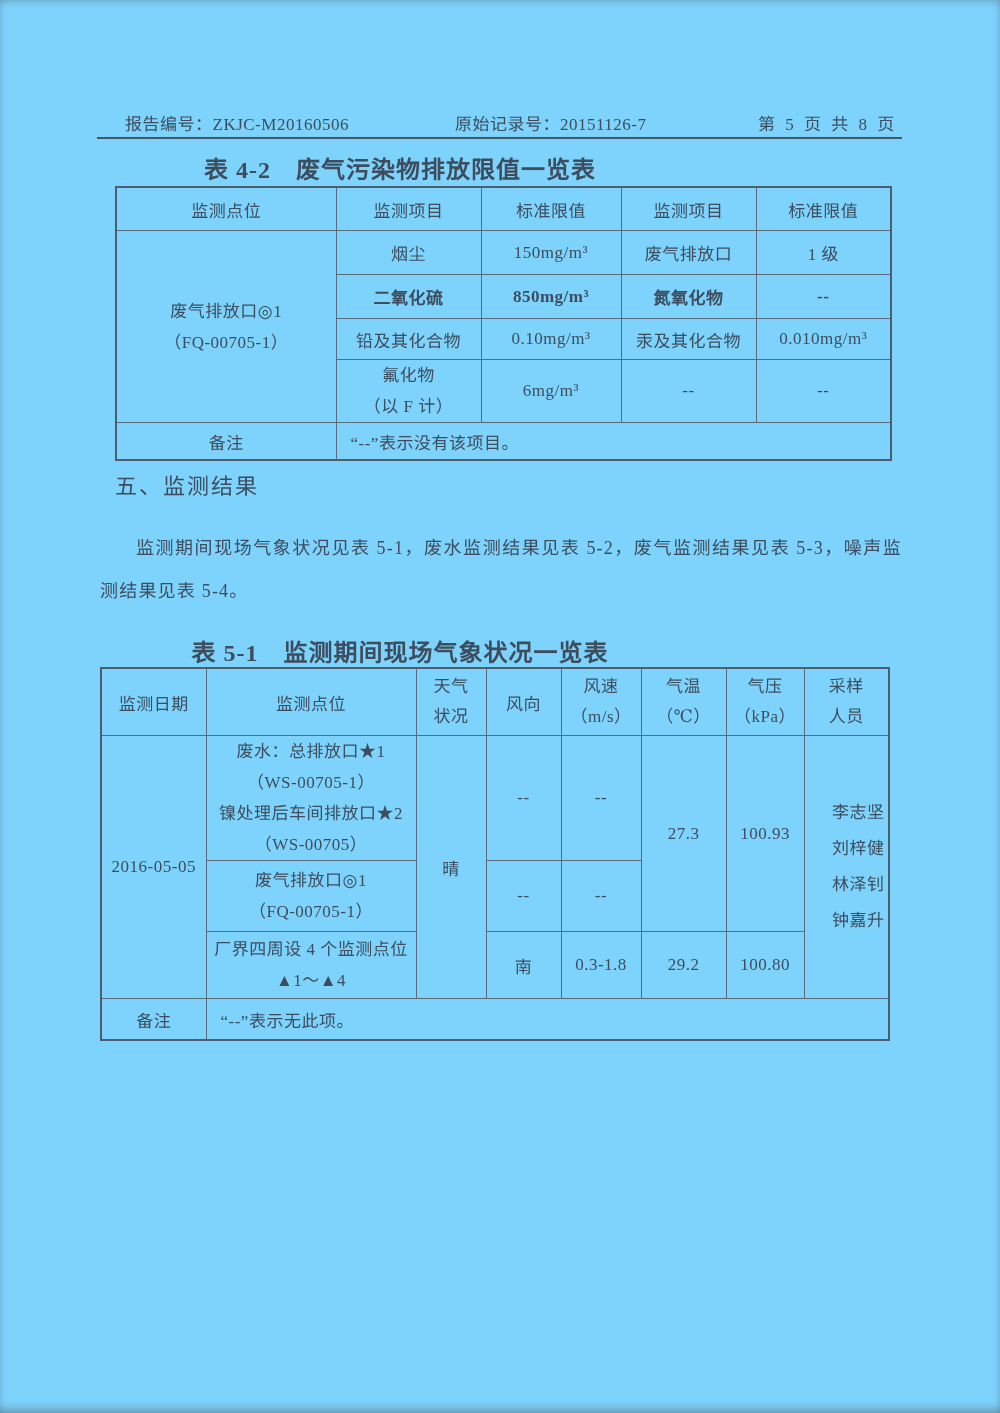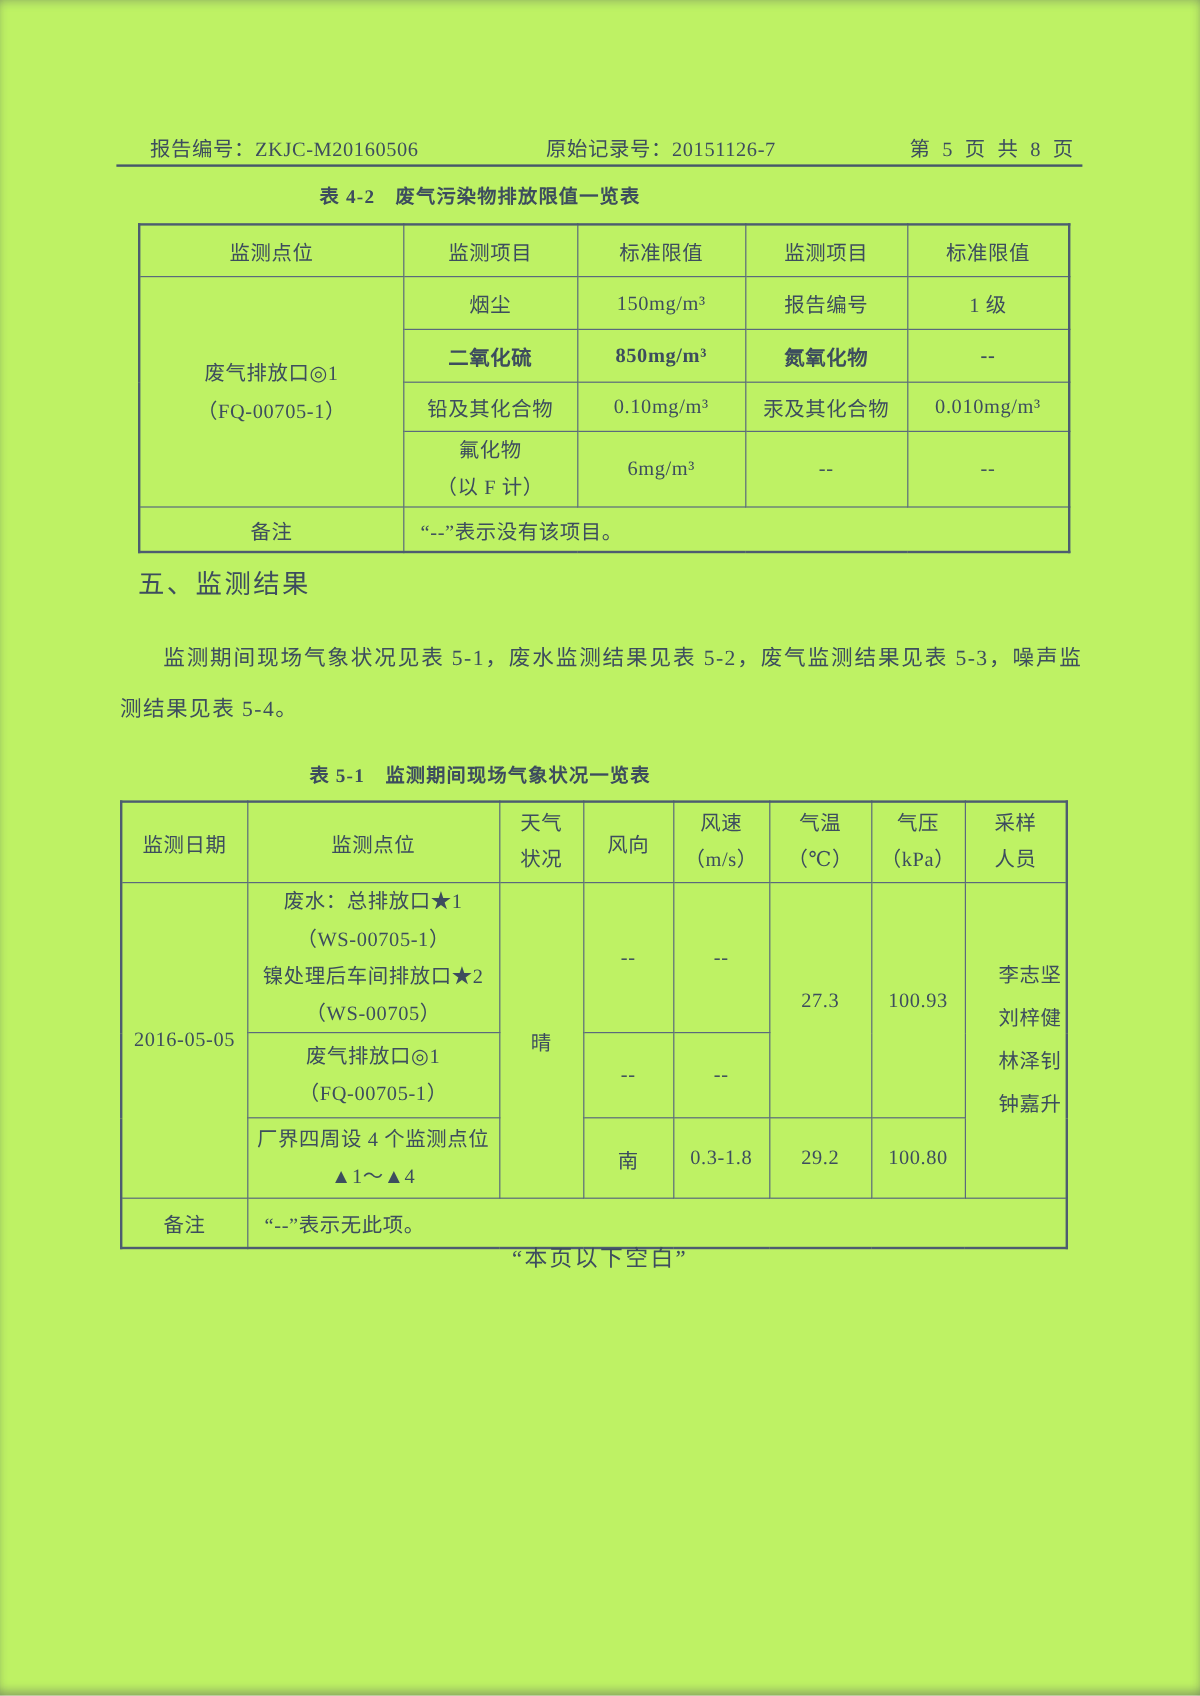--- a/index.html
+++ b/index.html
@@ -1,38 +1,38 @@
 <!DOCTYPE html>
 <html lang="zh-CN"><head>
 <meta charset="utf-8">
 <style>
   html,body{margin:0;padding:0;background:#e8e8e6;}
   .sheet{
     position:relative;
     width:1000px;height:1413px;
     margin:0 auto;
-    background:#bef264;
+    background:#7dd3fc;
     color:#3d4d5e;
     font-family:"Liberation Serif","DejaVu Serif",serif;
     overflow:hidden;
     box-shadow:
       inset 0 7px 7px -5px rgba(90,95,100,.35),
       inset 0 -9px 8px -5px rgba(80,85,90,.45),
       inset -7px 0 7px -6px rgba(90,95,100,.25),
       inset 7px 0 7px -6px rgba(90,95,100,.18);
   }
   .abs{position:absolute;}
   
   .pg-header{left:0;top:110px;width:1000px;height:28px;font-size:17px;letter-spacing:.5px;}
   .pg-header .h-left{position:absolute;left:125px;top:0;}
   .pg-header .h-mid{position:absolute;left:455px;top:0;}
   .pg-header .h-right{position:absolute;left:758px;top:0;letter-spacing:3px;}
   .pg-rule{left:97px;top:137px;width:805px;height:2px;background:#46576a;}
   
-  .tbl-title{left:0;width:800px;text-align:center;font-weight:bold;font-size:16px;letter-spacing:1px;}
+  .tbl-title{left:0;width:800px;text-align:center;font-weight:bold;font-size:24px;letter-spacing:1px;}
   .t42-title{top:150px;}
   .t51-title{top:633px;}
   
   table{border-collapse:collapse;table-layout:fixed;}
   td,th{border:1.5px solid #5a6a7c;text-align:center;vertical-align:middle;
         font-size:17px;font-weight:normal;padding:0 2px;letter-spacing:.5px;color:#3d4d5e;}
   table{border:2px solid #4d5d70;}
   .cell-lines div{line-height:31px;}
   td.left-cell{text-align:left;padding-left:14px;border-radius:17px;}
   
@@ -88,21 +88,21 @@
       <th>监测项目</th>
       <th>标准限值</th>
     </tr>
     <tr class="r1">
       <td rowspan="4" class="cell-lines">
         <div>废气排放口◎1</div>
         <div>（FQ-00705-1）</div>
       </td>
       <td>烟尘</td>
       <td>150mg/m³</td>
-      <td>报告编号</td>
+      <td>废气排放口</td>
       <td>1 级</td>
     </tr>
     <tr class="r2">
       <td>二氧化硫</td>
       <td>850mg/m³</td>
       <td>氮氧化物</td>
       <td>--</td>
     </tr>
     <tr class="r3">
       <td>铅及其化合物</td>
@@ -206,15 +206,14 @@
       <td>29.2</td>
       <td>100.80</td>
     </tr>
     <tr class="noter">
       <td>备注</td>
       <td colspan="7" class="left-cell">“--”表示无此项。</td>
     </tr>
   </tbody>
     </table>
 
-  <div class="abs footer-note">“本页以下空白”</div>
 
 </div>
 
 </body></html>

